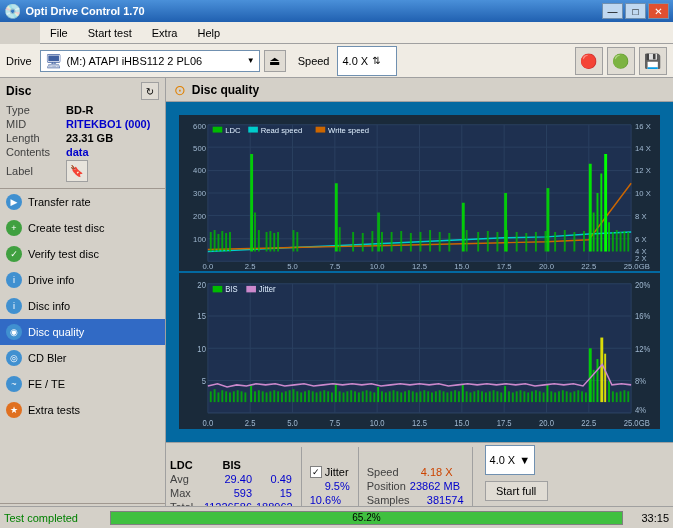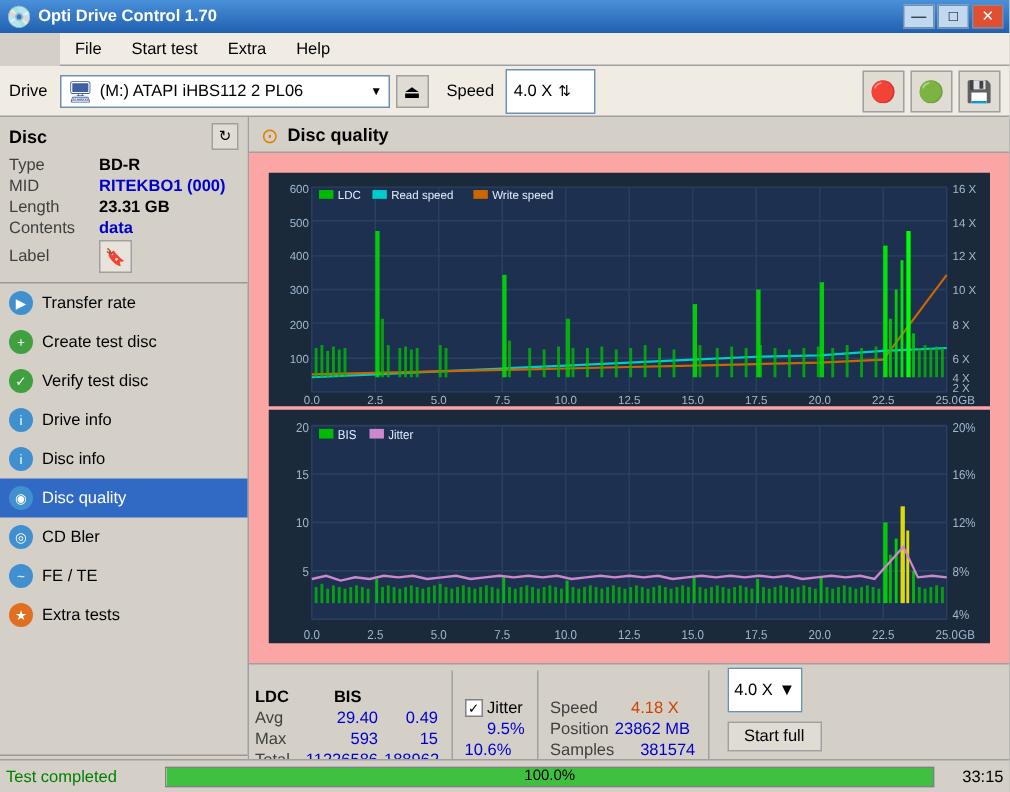--- a/index.html
+++ b/index.html
@@ -148,21 +148,21 @@
 
     
     .chart-title-bar {
       background: #d4d0c8; border-bottom: 1px solid #a0a0a0;
       display: flex; align-items: center; padding: 2px 8px; gap: 6px; height: 24px;
     }
     .chart-icon { color: #e08000; font-size: 14px; }
     .chart-title { font-size: 12px; font-weight: bold; color: #000; }
 
     
-    .charts-container { flex: 1; display: flex; flex-direction: column; background: #fca5a5; padding: 13px; }
+    .charts-container { flex: 1; display: flex; flex-direction: column; background: #0369a1; padding: 13px; }
 
     
     .upper-chart { flex: 1; position: relative; margin-bottom: 2px; }
     .lower-chart { flex: 1; position: relative; }
 
     
     .stats-bar {
       background: #d4d0c8; border-top: 1px solid #a0a0a0;
       display: flex; align-items: stretch; padding: 2px 4px; gap: 8px; min-height: 80px;
     }
@@ -678,16 +678,16 @@
         <div class="start-btn">Start part</div>
       </div>
     </div>
   </div>
 </div>
 
 <div class="bottom-bar">
   <span class="status-text">Test completed</span>
   <div class="progress-container">
     <div class="progress-fill" style="width:100%;"></div>
-    <div class="progress-text">100.0%</div>
+    <div class="progress-text">65.2%</div>
   </div>
   <span class="time-text">33:15</span>
 </div>
 
 </body></html>

